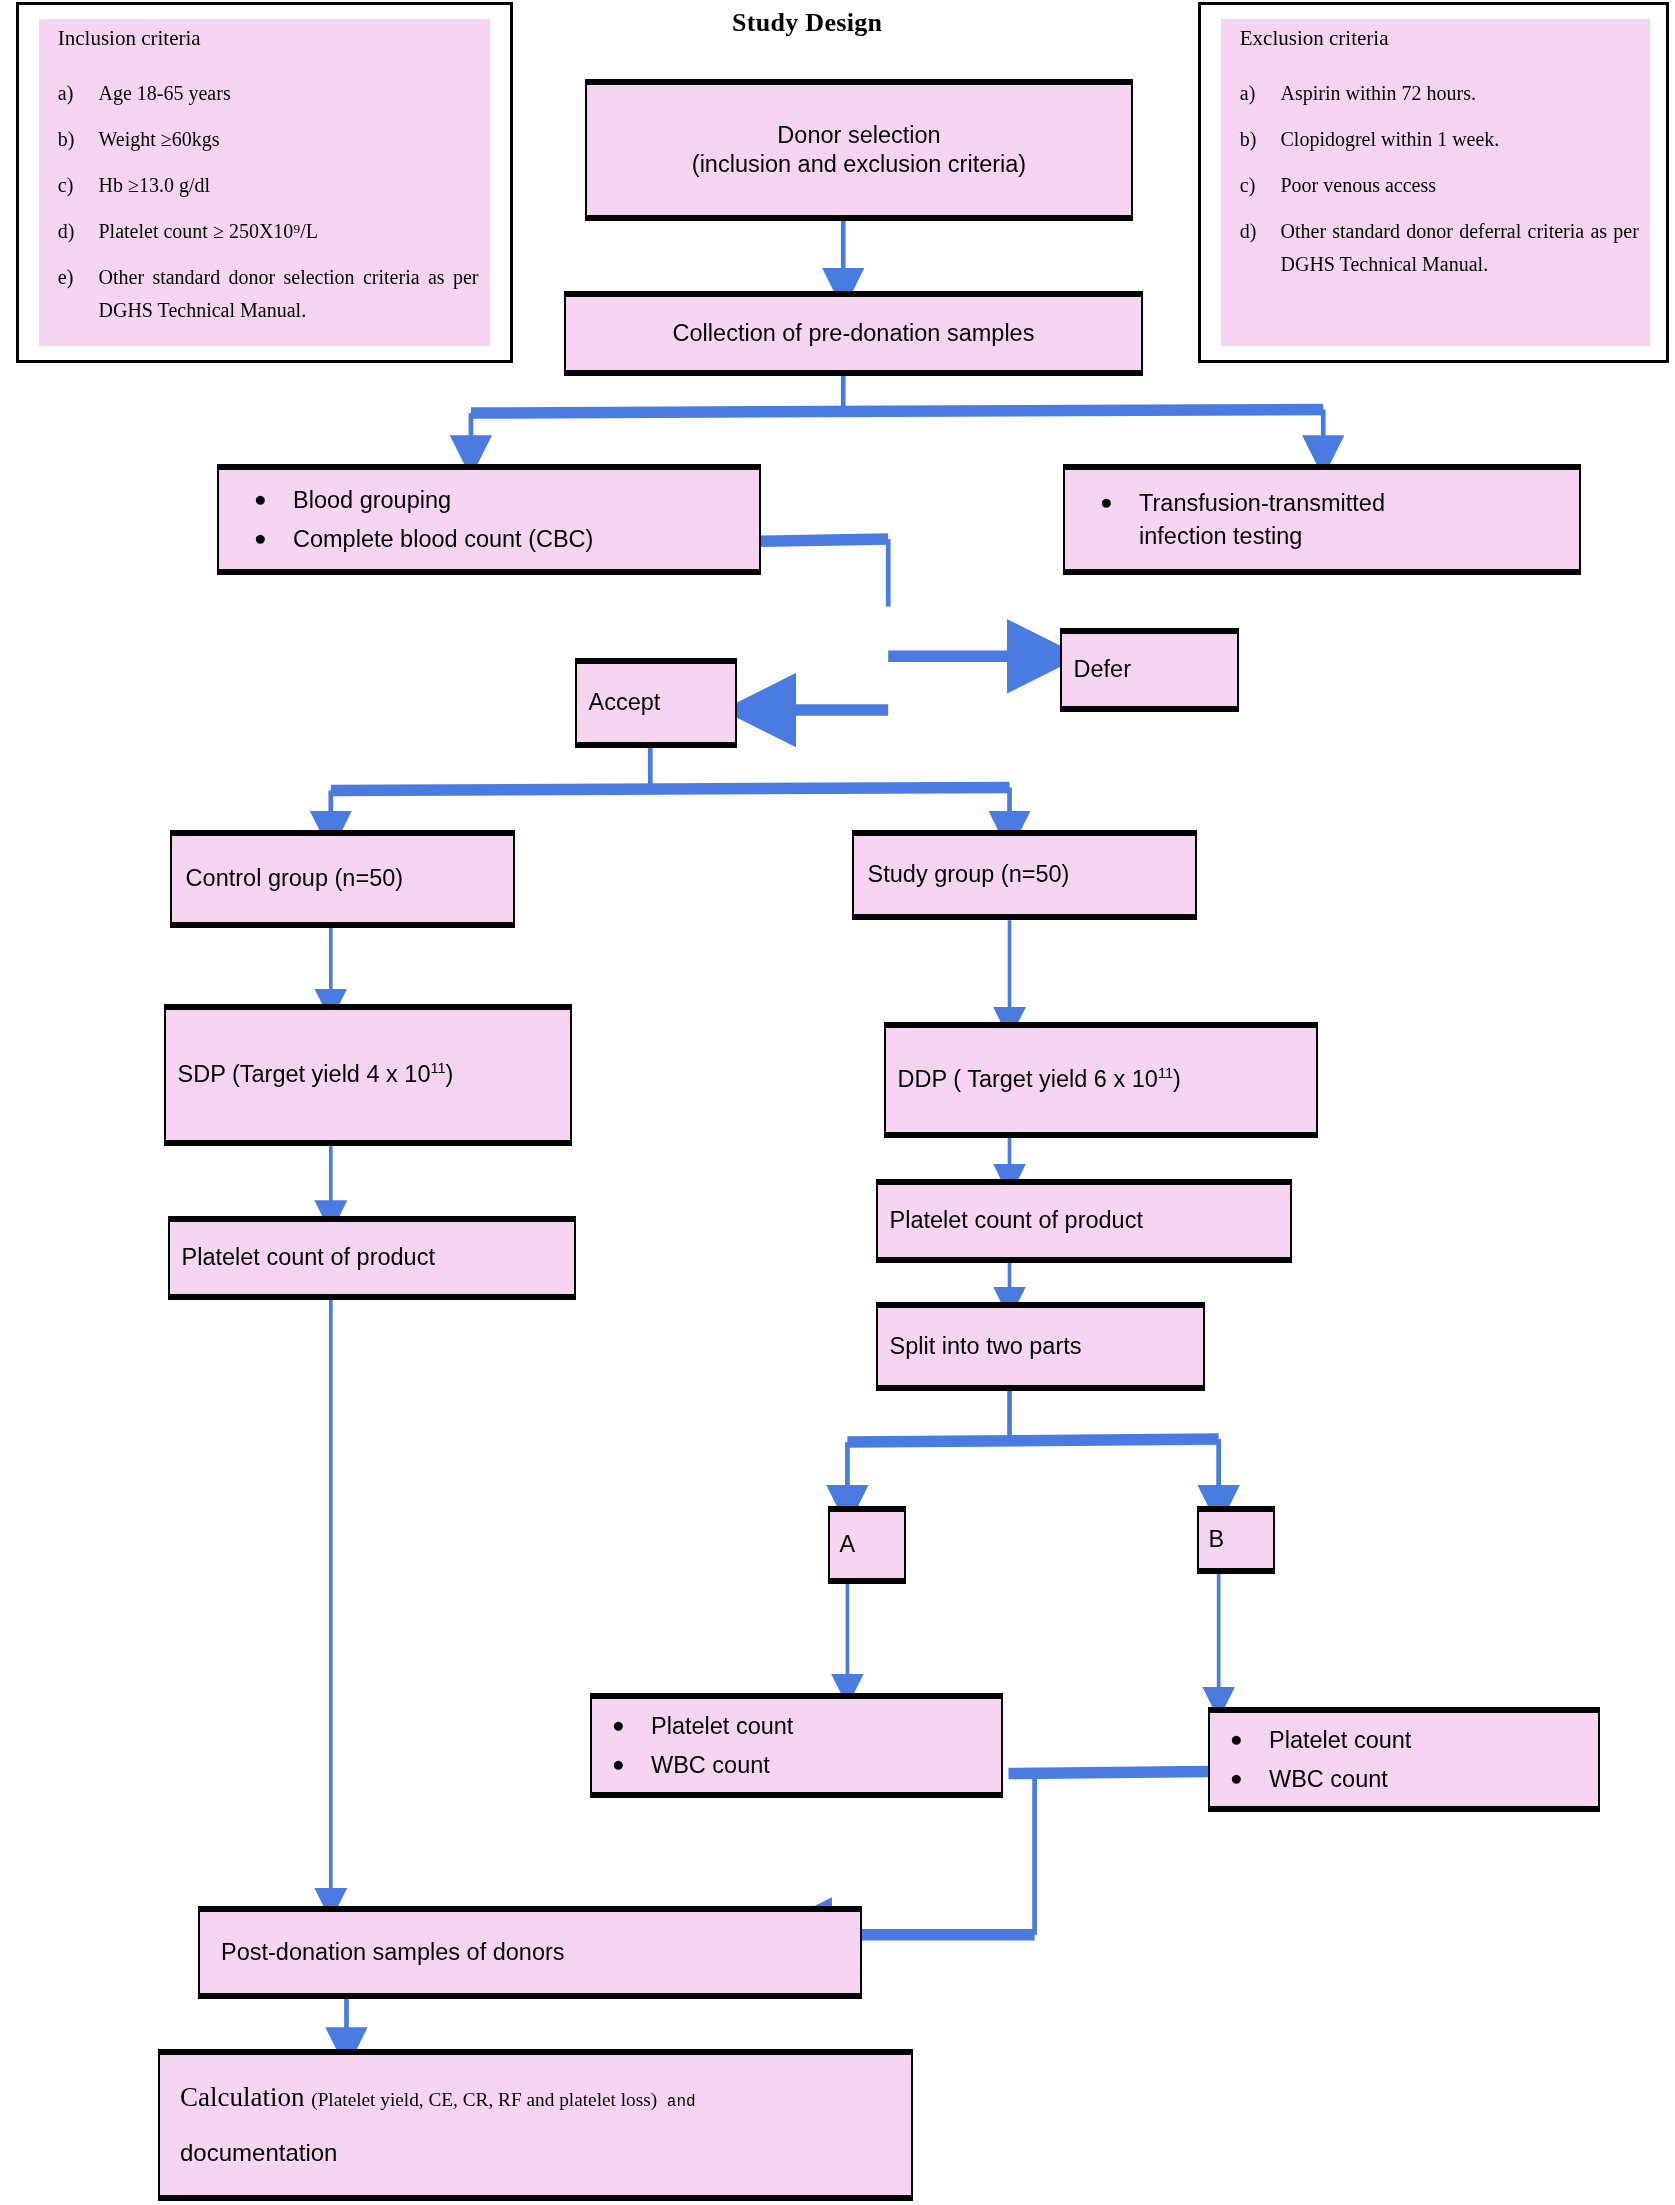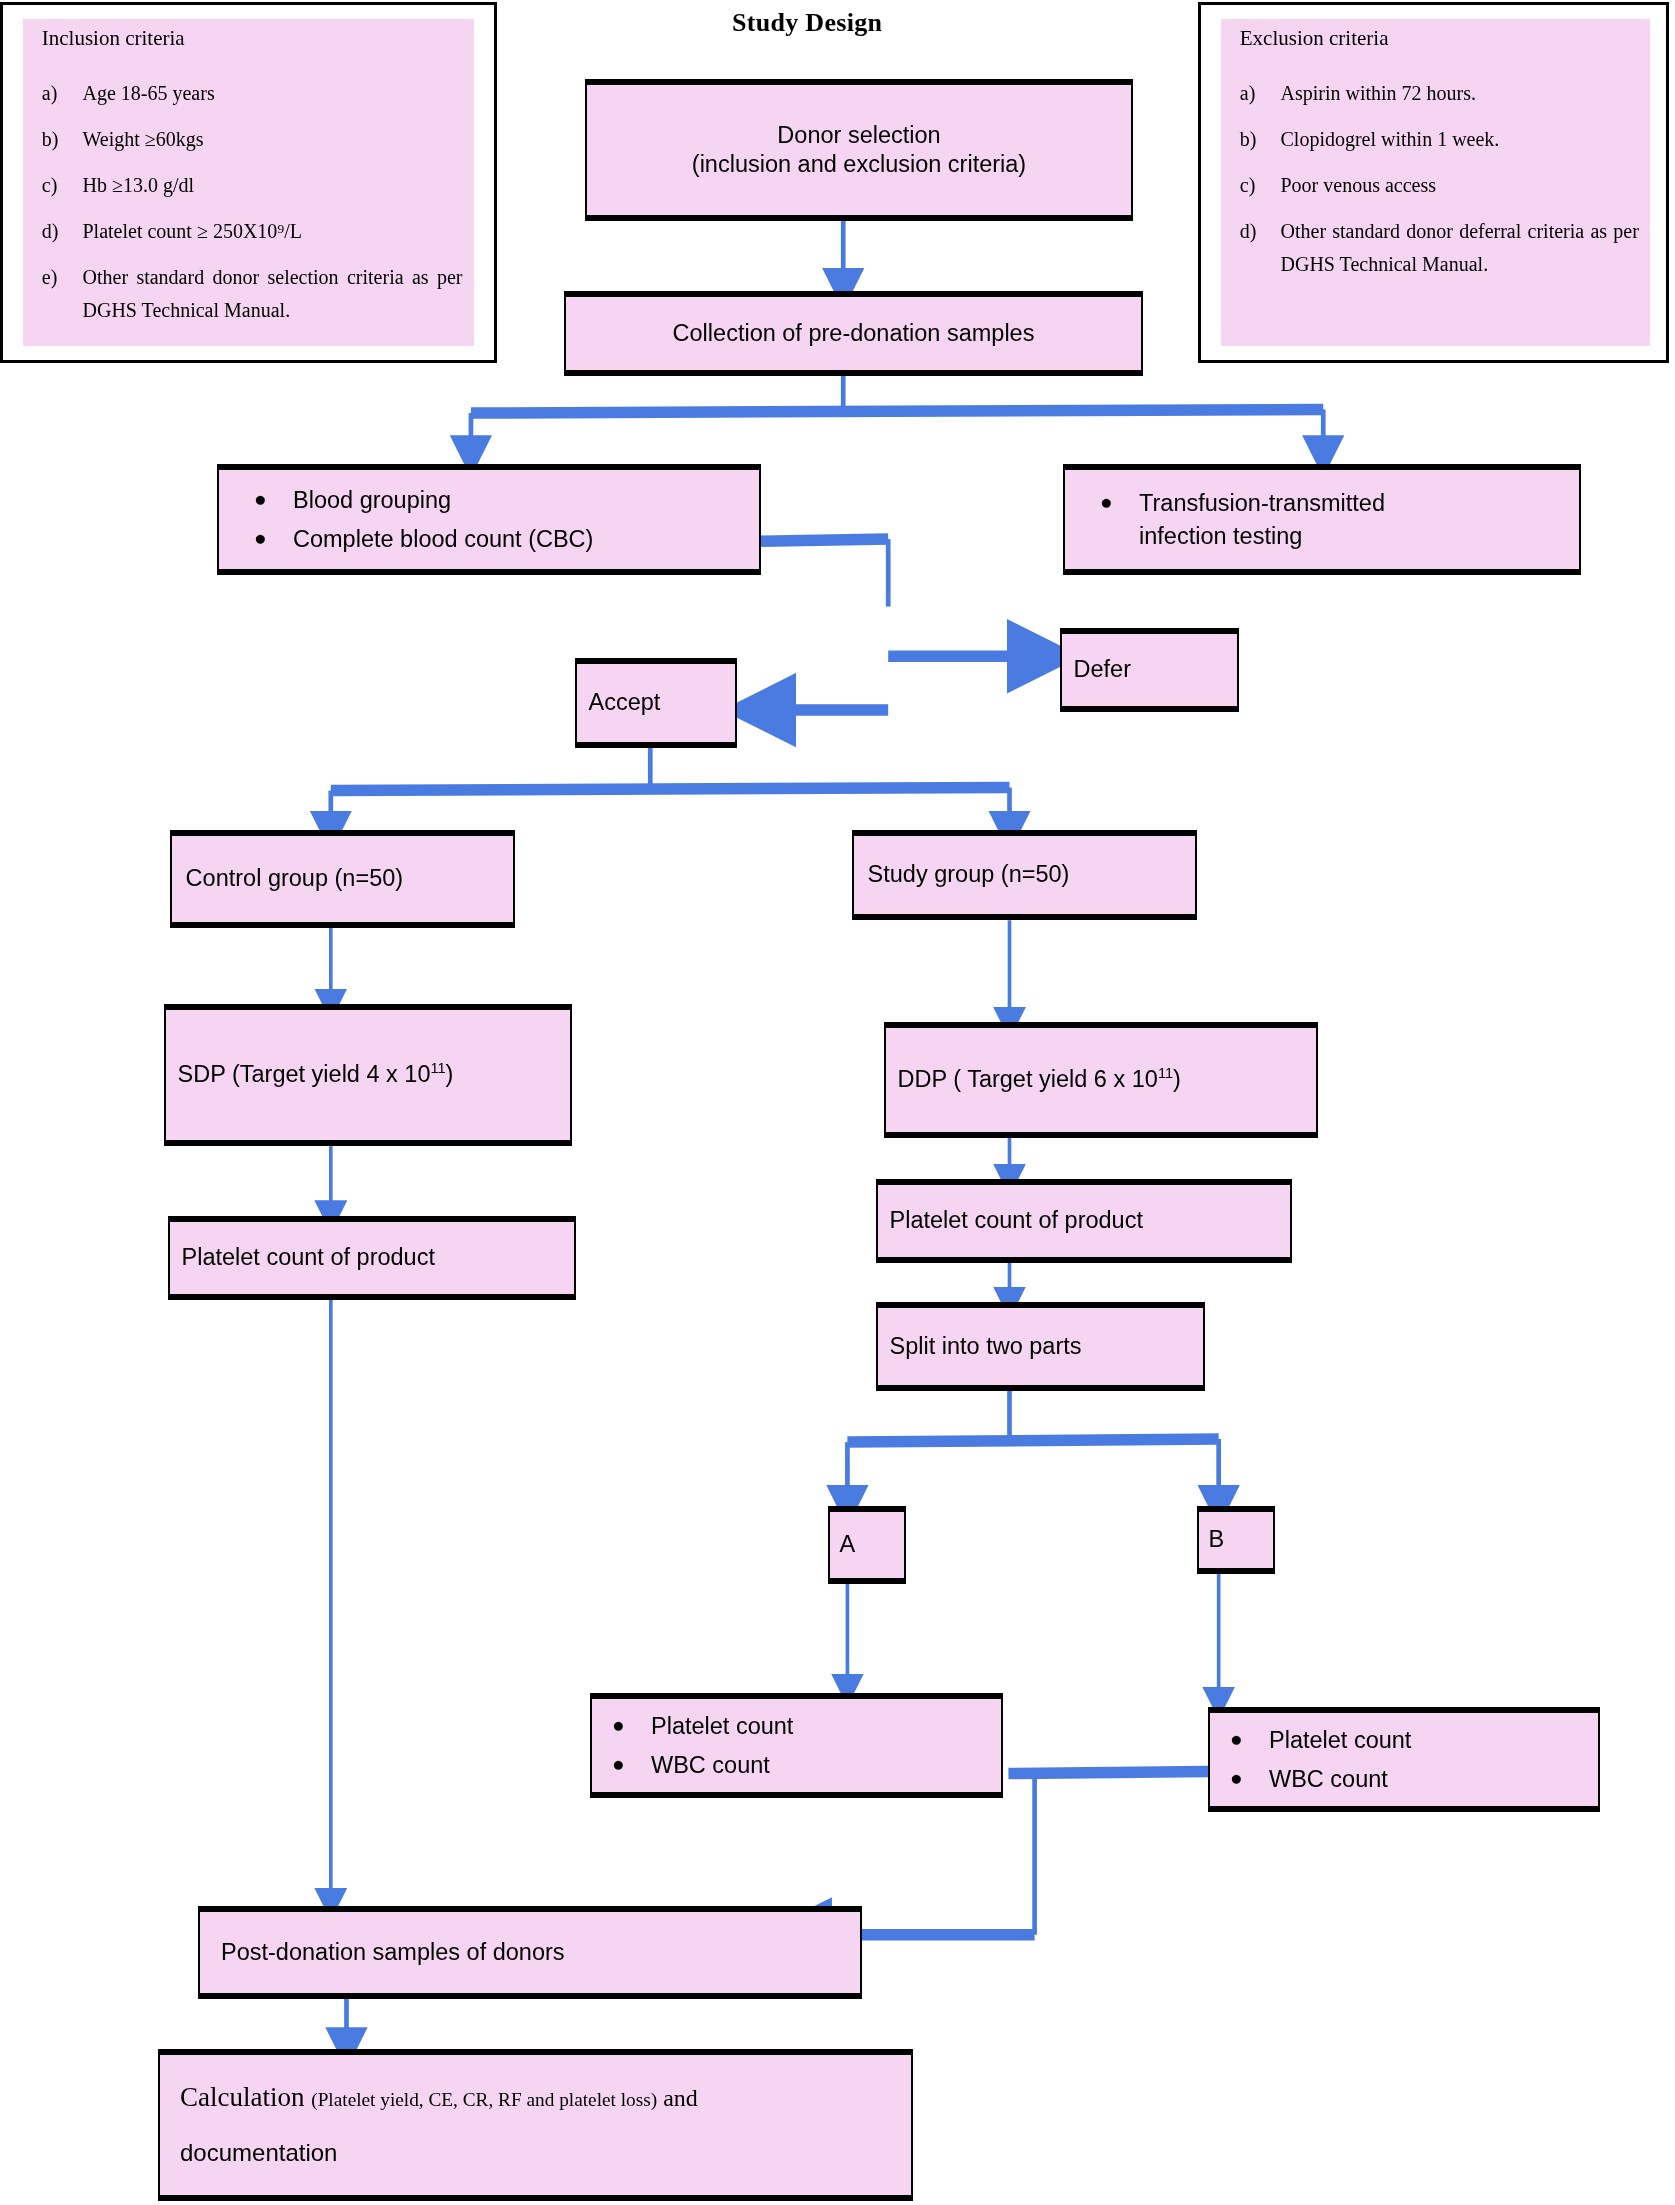--- a/index.html
+++ b/index.html
@@ -106,21 +106,21 @@
     position:absolute;
     font-family:"Liberation Serif", serif;
     font-weight:bold;
     font-size:26px;
     letter-spacing:0.3px;
   }
 
   
   .calc-main{font-family:"Liberation Serif", serif;font-size:27px;}
   .calc-sub{font-family:"Liberation Serif", serif;font-size:19.3px;}
-  .calc-and{font-family:Liberation Serif, serif;font-size:24px;}
+  .calc-and{font-family:Liberation Mono, monospace;font-size:16px;}
   .calc-doc{font-family:"Liberation Sans", sans-serif;font-size:24px;}
 
   #wires{position:absolute;left:0;top:0;width:1676px;height:2205px;pointer-events:none;}
 </style>
 </head>
 <body>
 
 <div id="canvas">
 
   <svg id="wires" viewBox="0 0 3204 4217" xmlns="http://www.w3.org/2000/svg">
@@ -177,21 +177,21 @@
       <path d="M1928,3392 L2312,3388" stroke-width="22"></path>
       <path d="M1978,3392 L1978,3700" stroke-width="9"></path>
       <path d="M1978,3700 L1520,3700" stroke-width="22" marker-end="url(#arw)"></path>
 
       <path d="M662,3820 L662,3915" stroke-width="9" marker-end="url(#ar)"></path>
     </g>
   </svg>
 
   <div id="study-title" style="left:732px;top:8.4px;">Study Design</div>
 
-  <div class="criteria-panel" style="left:0;top:2.1px;width:497px;height:361px;">
+  <div class="criteria-panel" style="left:16px;top:2.1px;width:497px;height:361px;">
     <div class="criteria-inner" style="left:20px;top:13.6px;right:20px;bottom:14.6px;padding:8.4px 11.5px 0 11.5px;">
       <div class="criteria-title">Inclusion criteria</div>
       <ul class="criteria-list">
         <li>
           <span class="crit-marker">a)</span>
           <span class="crit-text nojust">Age 18-65 years</span>
         </li>
         <li>
           <span class="crit-marker">b)</span>
           <span class="crit-text nojust">Weight ≥60kgs</span>

